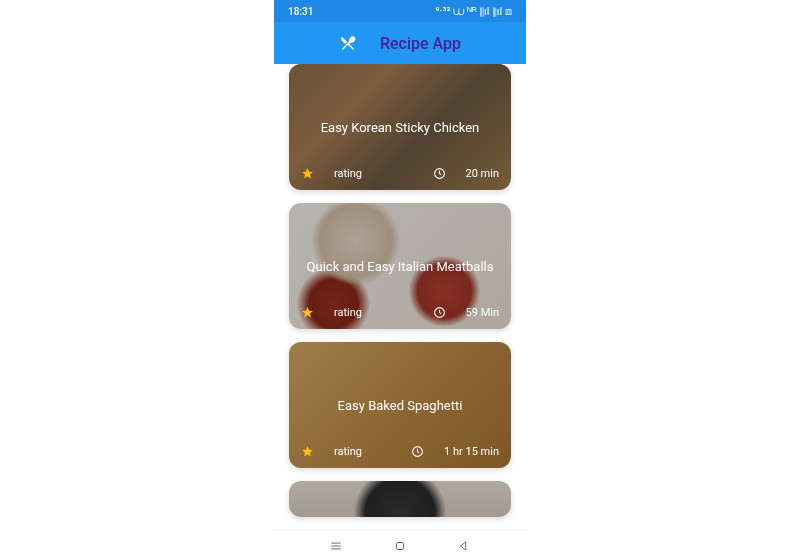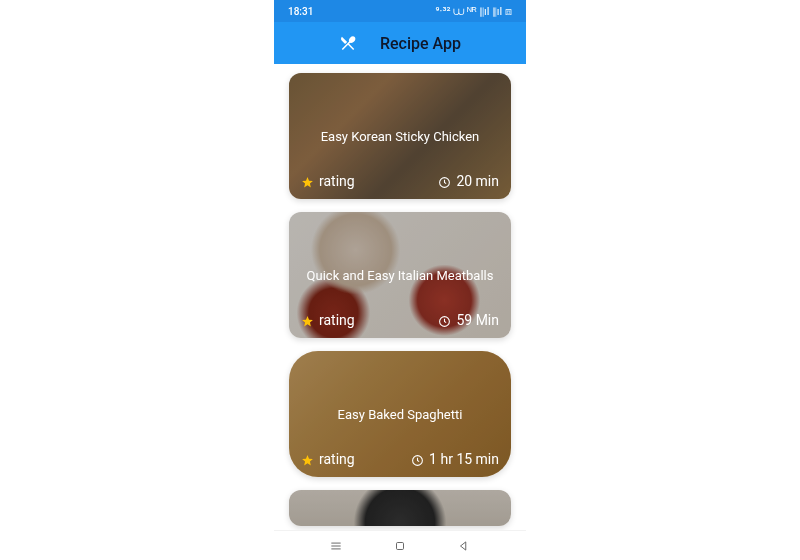--- a/index.html
+++ b/index.html
@@ -38,32 +38,32 @@
       gap: 4px;
       font-size: 11px;
     }
     .app-bar {
       height: 42px;
       background: #2196f3;
       display: flex;
       align-items: center;
       justify-content: center;
       gap: 23px;
-      color: #0f172a;
+      color: #4c1d95;
     }
     .app-bar-title {
       font-size: 16px;
       font-weight: 500;
     }
     .app-icon {
       width: 18px;
       height: 18px;
     }
     .content {
-      padding: 9px 15px 0 15px;
+      padding: 0 15px 0 15px;
       height: calc(100% - 22px - 42px - 30px);
       overflow-y: hidden;
     }
     .recipe-card {
       width: 100%;
       height: 126px;
       border-radius: 12px;
       margin-bottom: 13px;
       position: relative;
       overflow: hidden;
@@ -84,21 +84,20 @@
       background: linear-gradient(135deg, #8b6f47 0%, #a67c52 30%, #6b5842 60%, #9c7a4a 100%);
     }
     .card-bg-2 {
       background: radial-gradient(circle at 30% 30%, #e8d8c8 0%, #d4bfa8 20%, transparent 25%),
                   radial-gradient(circle at 70% 70%, #b84030 0%, #a03528 15%, transparent 20%),
                   radial-gradient(circle at 20% 80%, #9c3020 0%, #8a2818 12%, transparent 18%),
                   linear-gradient(135deg, #f5f1eb 0%, #e8dfd3 100%);
     }
     .card-bg-3 {
       background: linear-gradient(135deg, #d4a868 0%, #c49650 30%, #b88540 60%, #a67530 100%);
-      border-radius: 29px;
     }
     .card-bg-4 {
       background: radial-gradient(circle at 50% 90%, #3a3a3a 0%, #2a2a2a 30%, transparent 40%),
                   linear-gradient(180deg, #e8e0d5 0%, #d8cfc2 100%);
     }
     .recipe-title {
       position: absolute;
       top: 50%;
       left: 50%;
       transform: translate(-50%, -50%);
@@ -114,24 +113,24 @@
       bottom: 10px;
       left: 12px;
       right: 12px;
       display: flex;
       justify-content: space-between;
       align-items: center;
       z-index: 2;
     }
     .rating-block, .time-block {
       display: flex;
-      align-items: flex-end;
-      gap: 5px;
+      align-items: flex-start;
+      gap: 20px;
       color: white;
-      font-size: 14px;
+      font-size: 11px;
     }
     .star-icon {
       color: #ffc107;
     }
     .clock-icon {
       display: inline-flex;
     }
     .nav-bar {
       position: absolute;
       bottom: 0;

